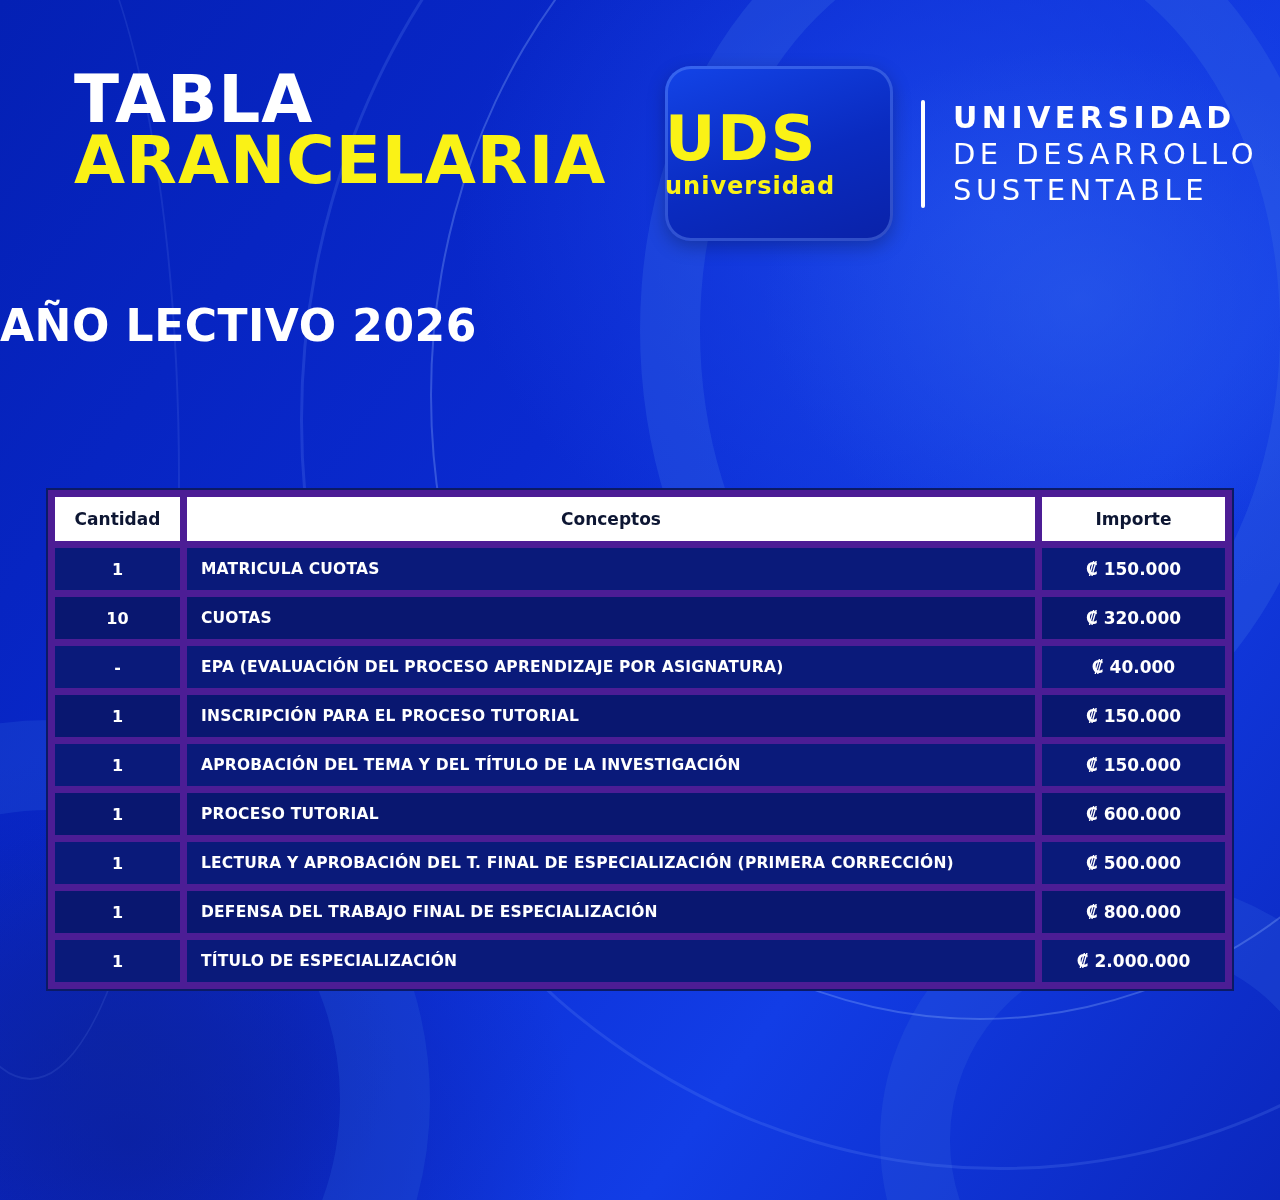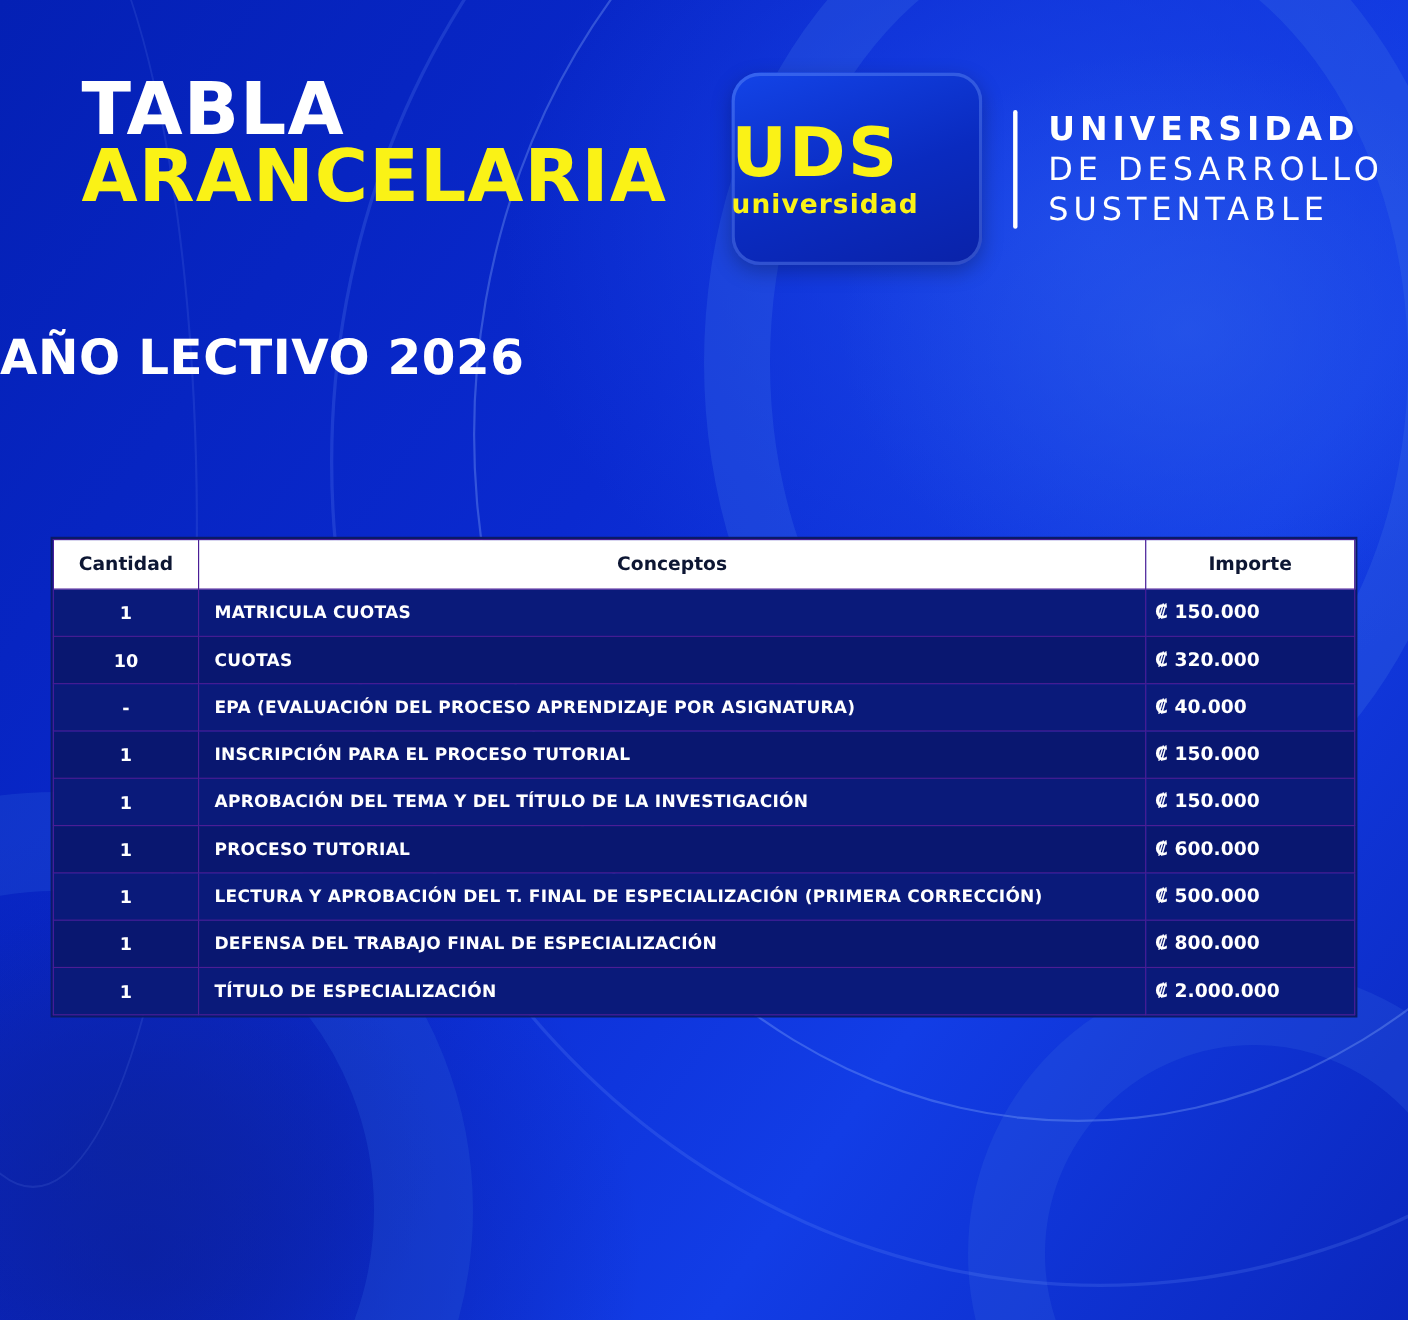--- a/index.html
+++ b/index.html
@@ -76,38 +76,38 @@
     display: flex; align-items: center; justify-content: center;
   }
   .band span {
     font-family: "DejaVu Sans", sans-serif;
     font-size: 35px; font-weight: 800; color: #ffffff; letter-spacing: 0.3px;
   }
 
   
   .tbl-wrap { position: absolute; left: 46px; top: 488px; width: 1188px; border: 2px solid #0b1a66; }
   table { width: 100%; border-collapse: collapse; table-layout: fixed; }
-  th, td { border: 1px solid #4c1d95; }
+  th, td { border: 7px solid #4c1d95; }
   thead th {
     background: #ffffff; color: #0d1633;
     font-size: 17px; font-weight: 700; padding: 12px 8px; text-align: center;
     font-family: "DejaVu Sans", sans-serif;
   }
   .col-qty { width: 132px; }
   .col-amt { width: 190px; }
   tbody td {
     background: #0a1a7a;
     color: #ffffff;
     font-size: 15.5px; font-weight: 700; padding: 11px 8px;
     font-family: "DejaVu Sans", sans-serif;
   }
   tbody tr:nth-child(even) td { background: #091770; }
   td.qty { text-align: center; font-size: 16px; }
   td.cpt { text-align: left; padding-left: 14px; letter-spacing: 0.2px; }
-  td.amt { text-align: left; font-size: 17px; white-space: nowrap; }
+  td.amt { text-align: center; font-size: 17px; white-space: nowrap; }
 </style>
 </head>
 <body>
 
 <div class="glow g1"></div>
 <div class="glow g2"></div>
 <div class="deco d3"></div>
 <div class="deco d4"></div>
 <div class="deco d5"></div>
 <div class="deco d1"></div>

